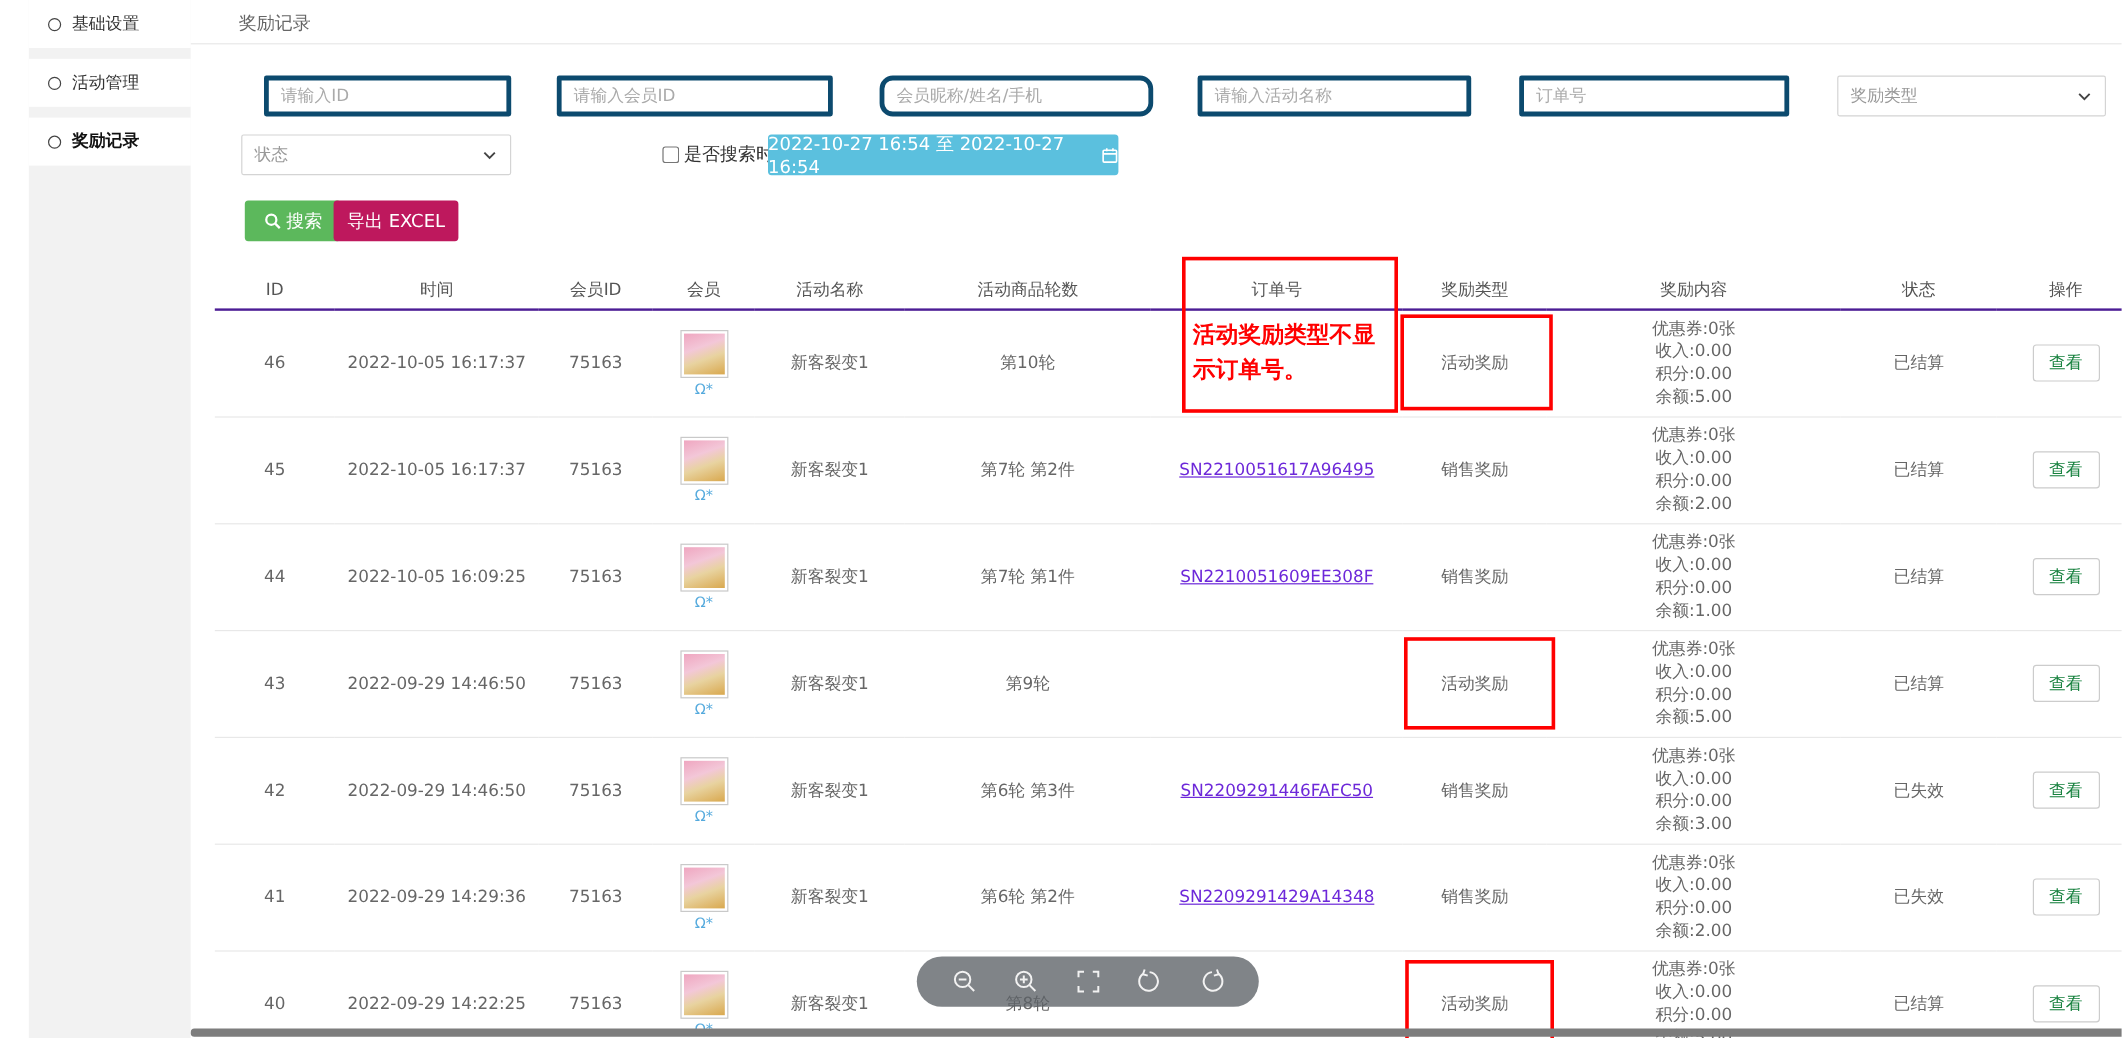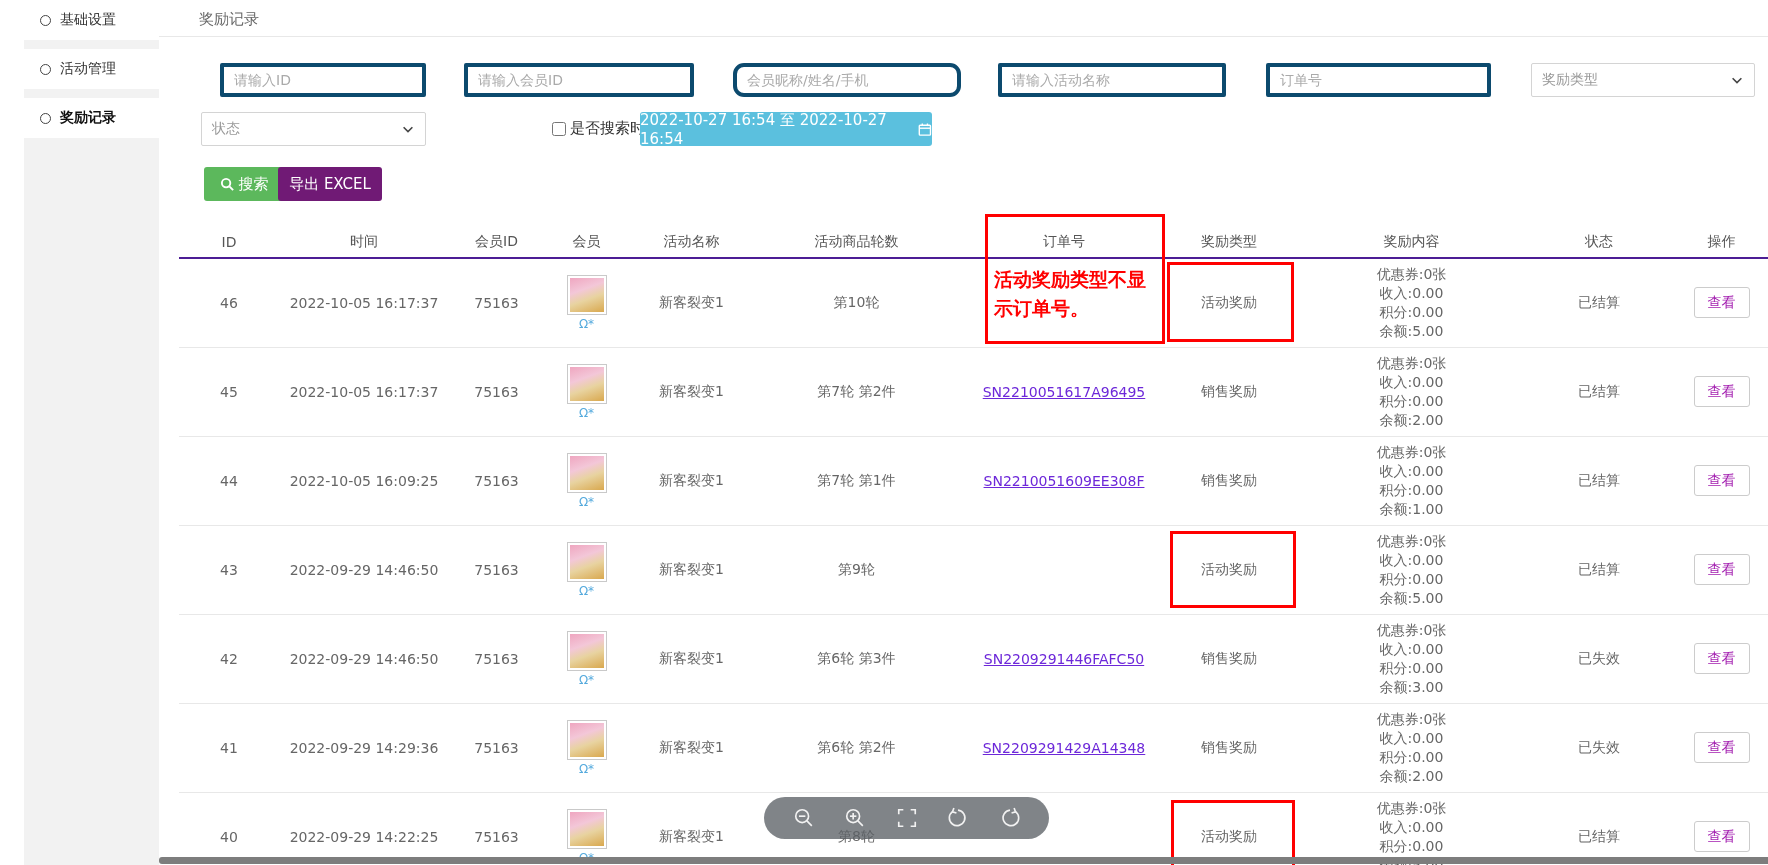--- a/index.html
+++ b/index.html
@@ -35,38 +35,38 @@
   .chk-wrap input { width:14px; height:14px; margin-right:4px; }
 
   .date-btn { position:absolute; height:34px; background:#5bc0de; color:#fff; border:none;
     border-radius:3px; font-size:15px; display:flex; align-items:center; justify-content:center;
     gap:8px; cursor:pointer; }
 
   .btn { position:absolute; height:34px; border:none; border-radius:3px; color:#fff;
     font-size:15px; display:flex; align-items:center; justify-content:center; gap:4px;
     cursor:pointer; font-family:inherit; }
   .btn-green { background:#5cb85c; }
-  .btn-teal { background:#701a75; }
+  .btn-teal { background:#be185d; }
 
   
   table.records { position:absolute; left:20px; top:227px; width:1600px; border-collapse:collapse;
     table-layout:fixed; }
   table.records th { height:31px; font-size:14px; font-weight:normal; color:#555;
     text-align:center; border-bottom:2px solid #4c1d95; }
   table.records td { height:89px; font-size:14px; color:#666; text-align:center;
     border-bottom:1px solid #e8e8e8; vertical-align:middle; overflow:hidden; }
   .order-link { color:#6d28d9; cursor:pointer;text-decoration:underline; }
   .avatar-box { width:40px; height:40px; margin:0 auto; border:1px solid #c9c9c9; padding:2px;
     background:#fff; }
   .avatar-img { width:100%; height:100%;
     background:linear-gradient(160deg,#efa6c0 0%,#f3c7d8 35%,#e8d3a0 60%,#d9a84e 100%); }
   .avatar-caption { color:#55aadd; font-size:12px; margin-top:2px; }
   .reward-lines div { line-height:19px; }
   .view-btn { width:56px; height:31px; background:#fff; border:1px solid #ccc; border-radius:3px;
-    font-size:14px; color:#a21caf; cursor:pointer; font-family:inherit; }
+    font-size:14px; color:#15803d; cursor:pointer; font-family:inherit; }
 
   
   .red-box { position:absolute; border:3px solid #ff0000; pointer-events:none; }
   #redbox-order  { left:961px;  top:214px; width:180px; height:130px; }
   #redbox-type1  { left:1143px; top:262px; width:127px; height:80px; }
   #redbox-type2  { left:1146px; top:531px; width:126px; height:77px; }
   #redbox-type3  { left:1147px; top:800px; width:124px; height:80px; }
   .red-note { position:absolute; left:970px; top:265px; width:152px; color:#ff0000;
     font-weight:bold; font-size:19px; line-height:29px; }
 

